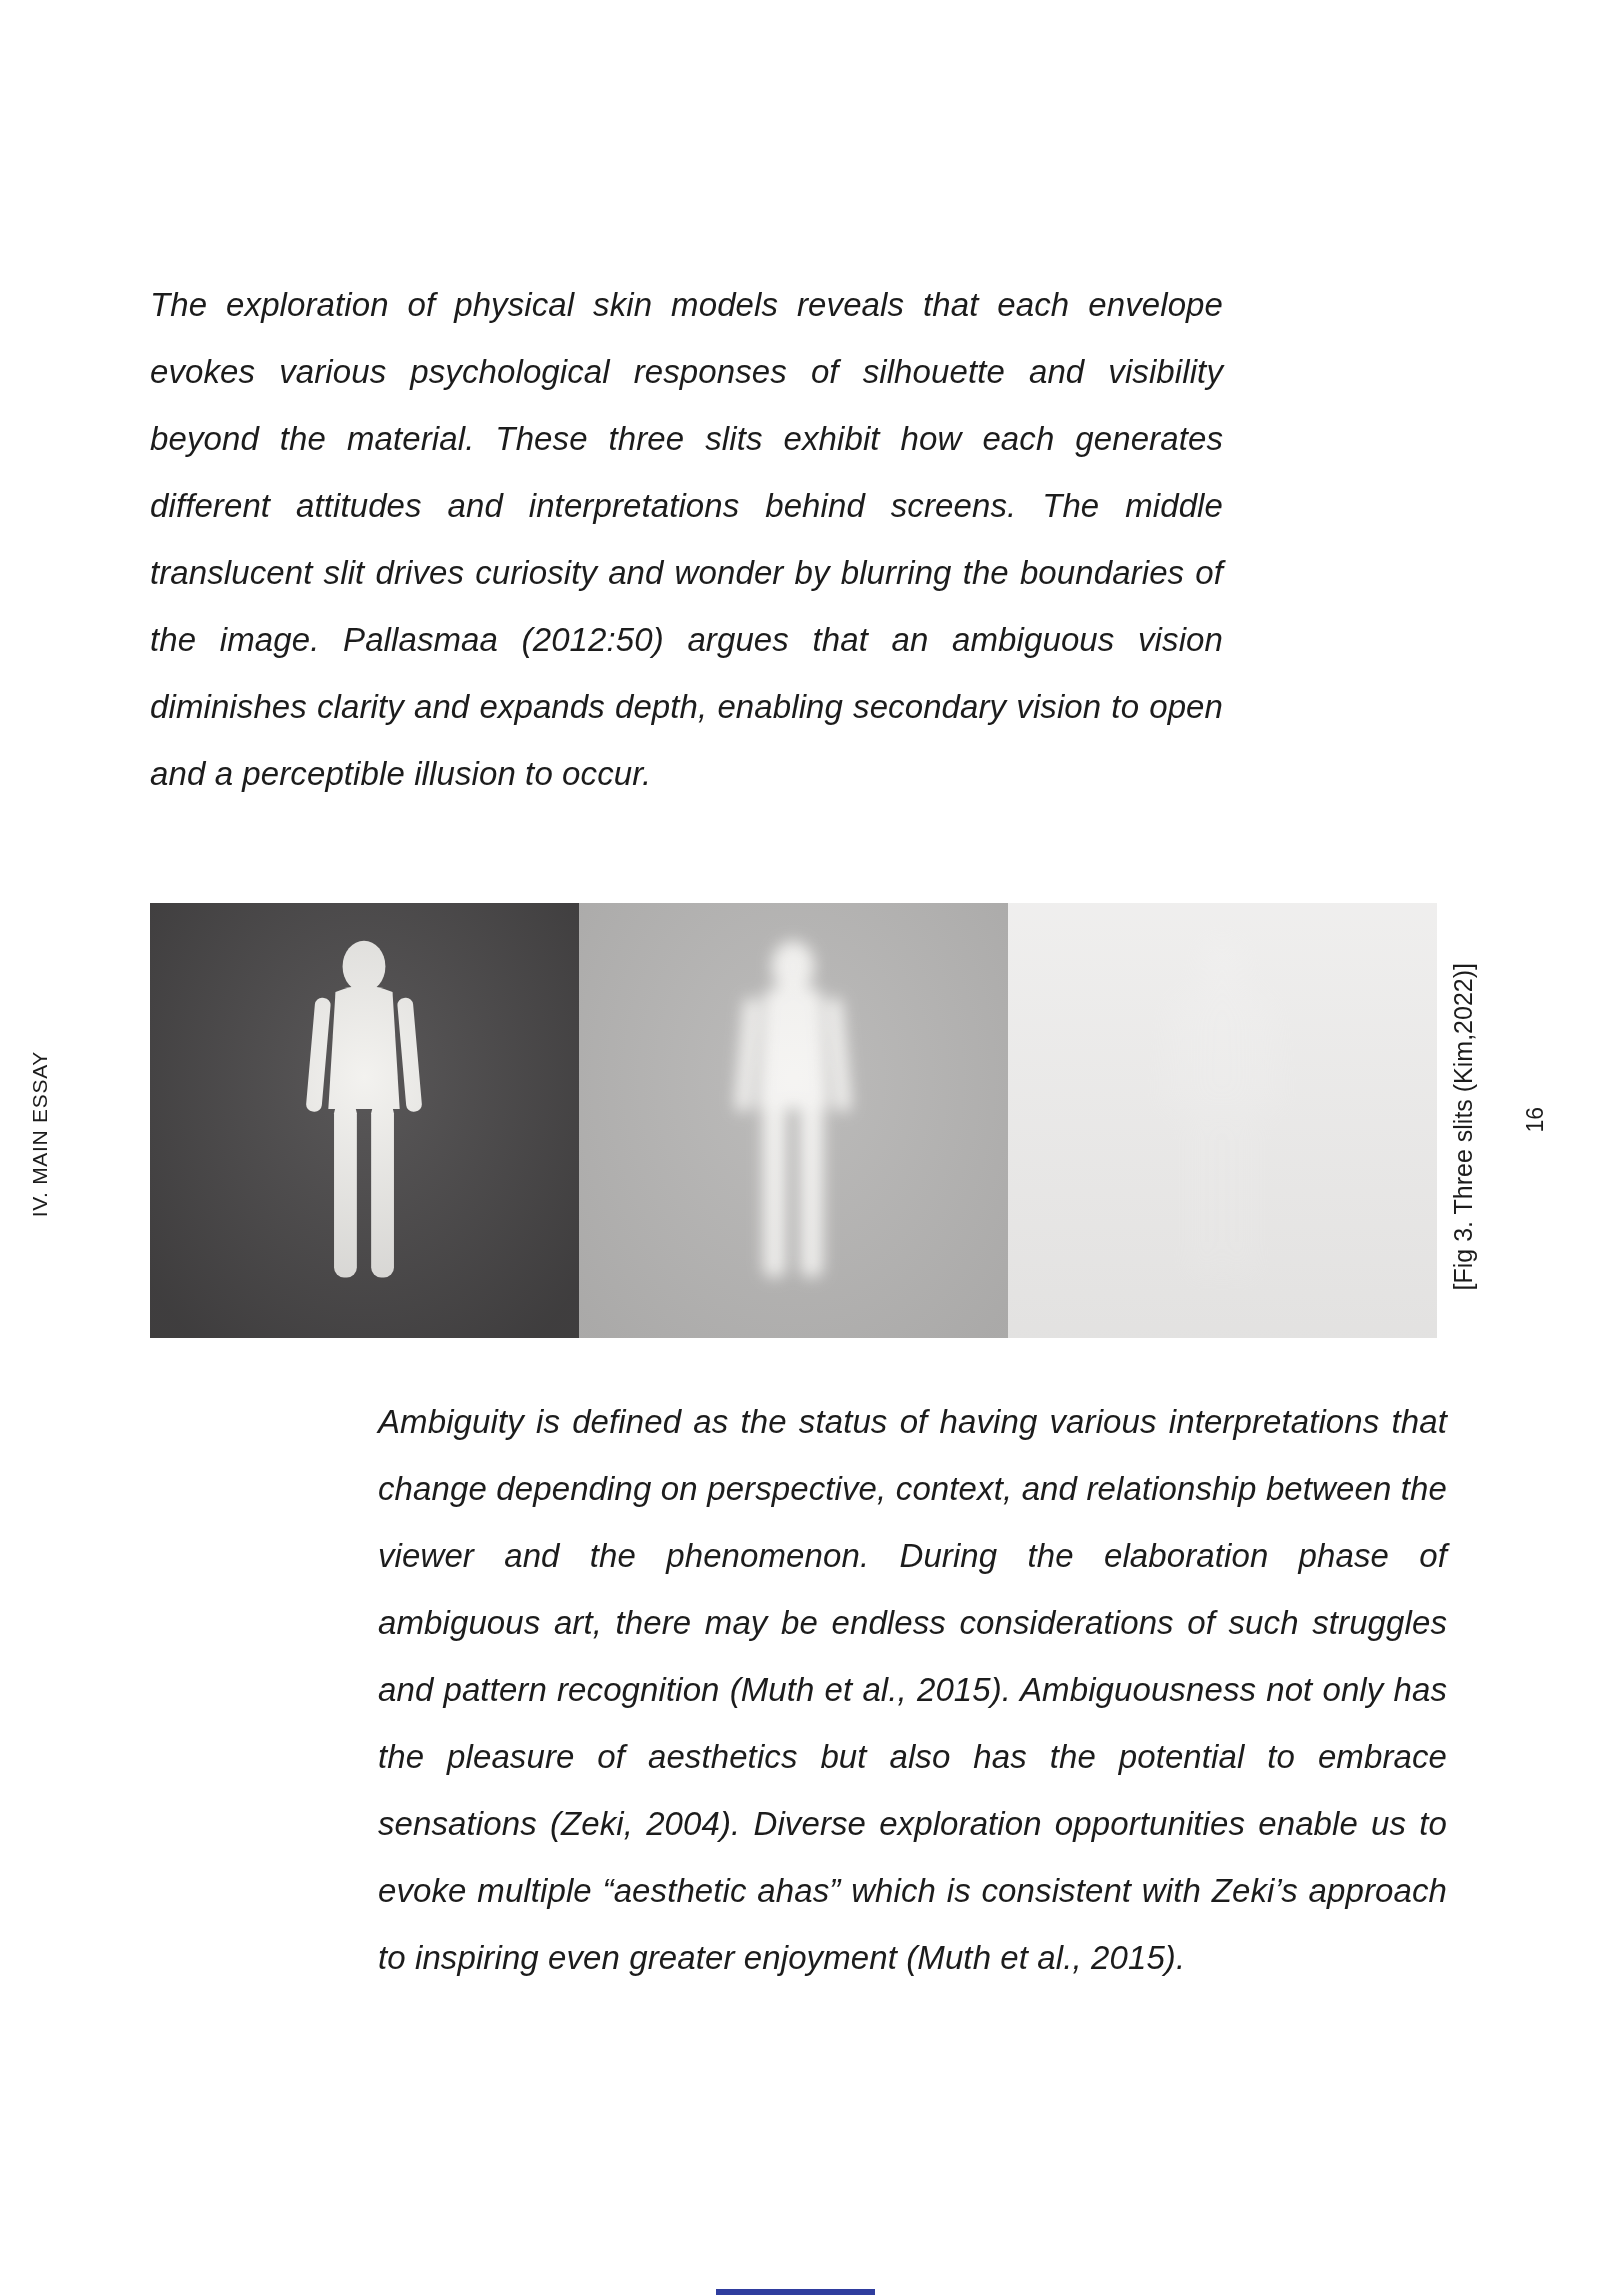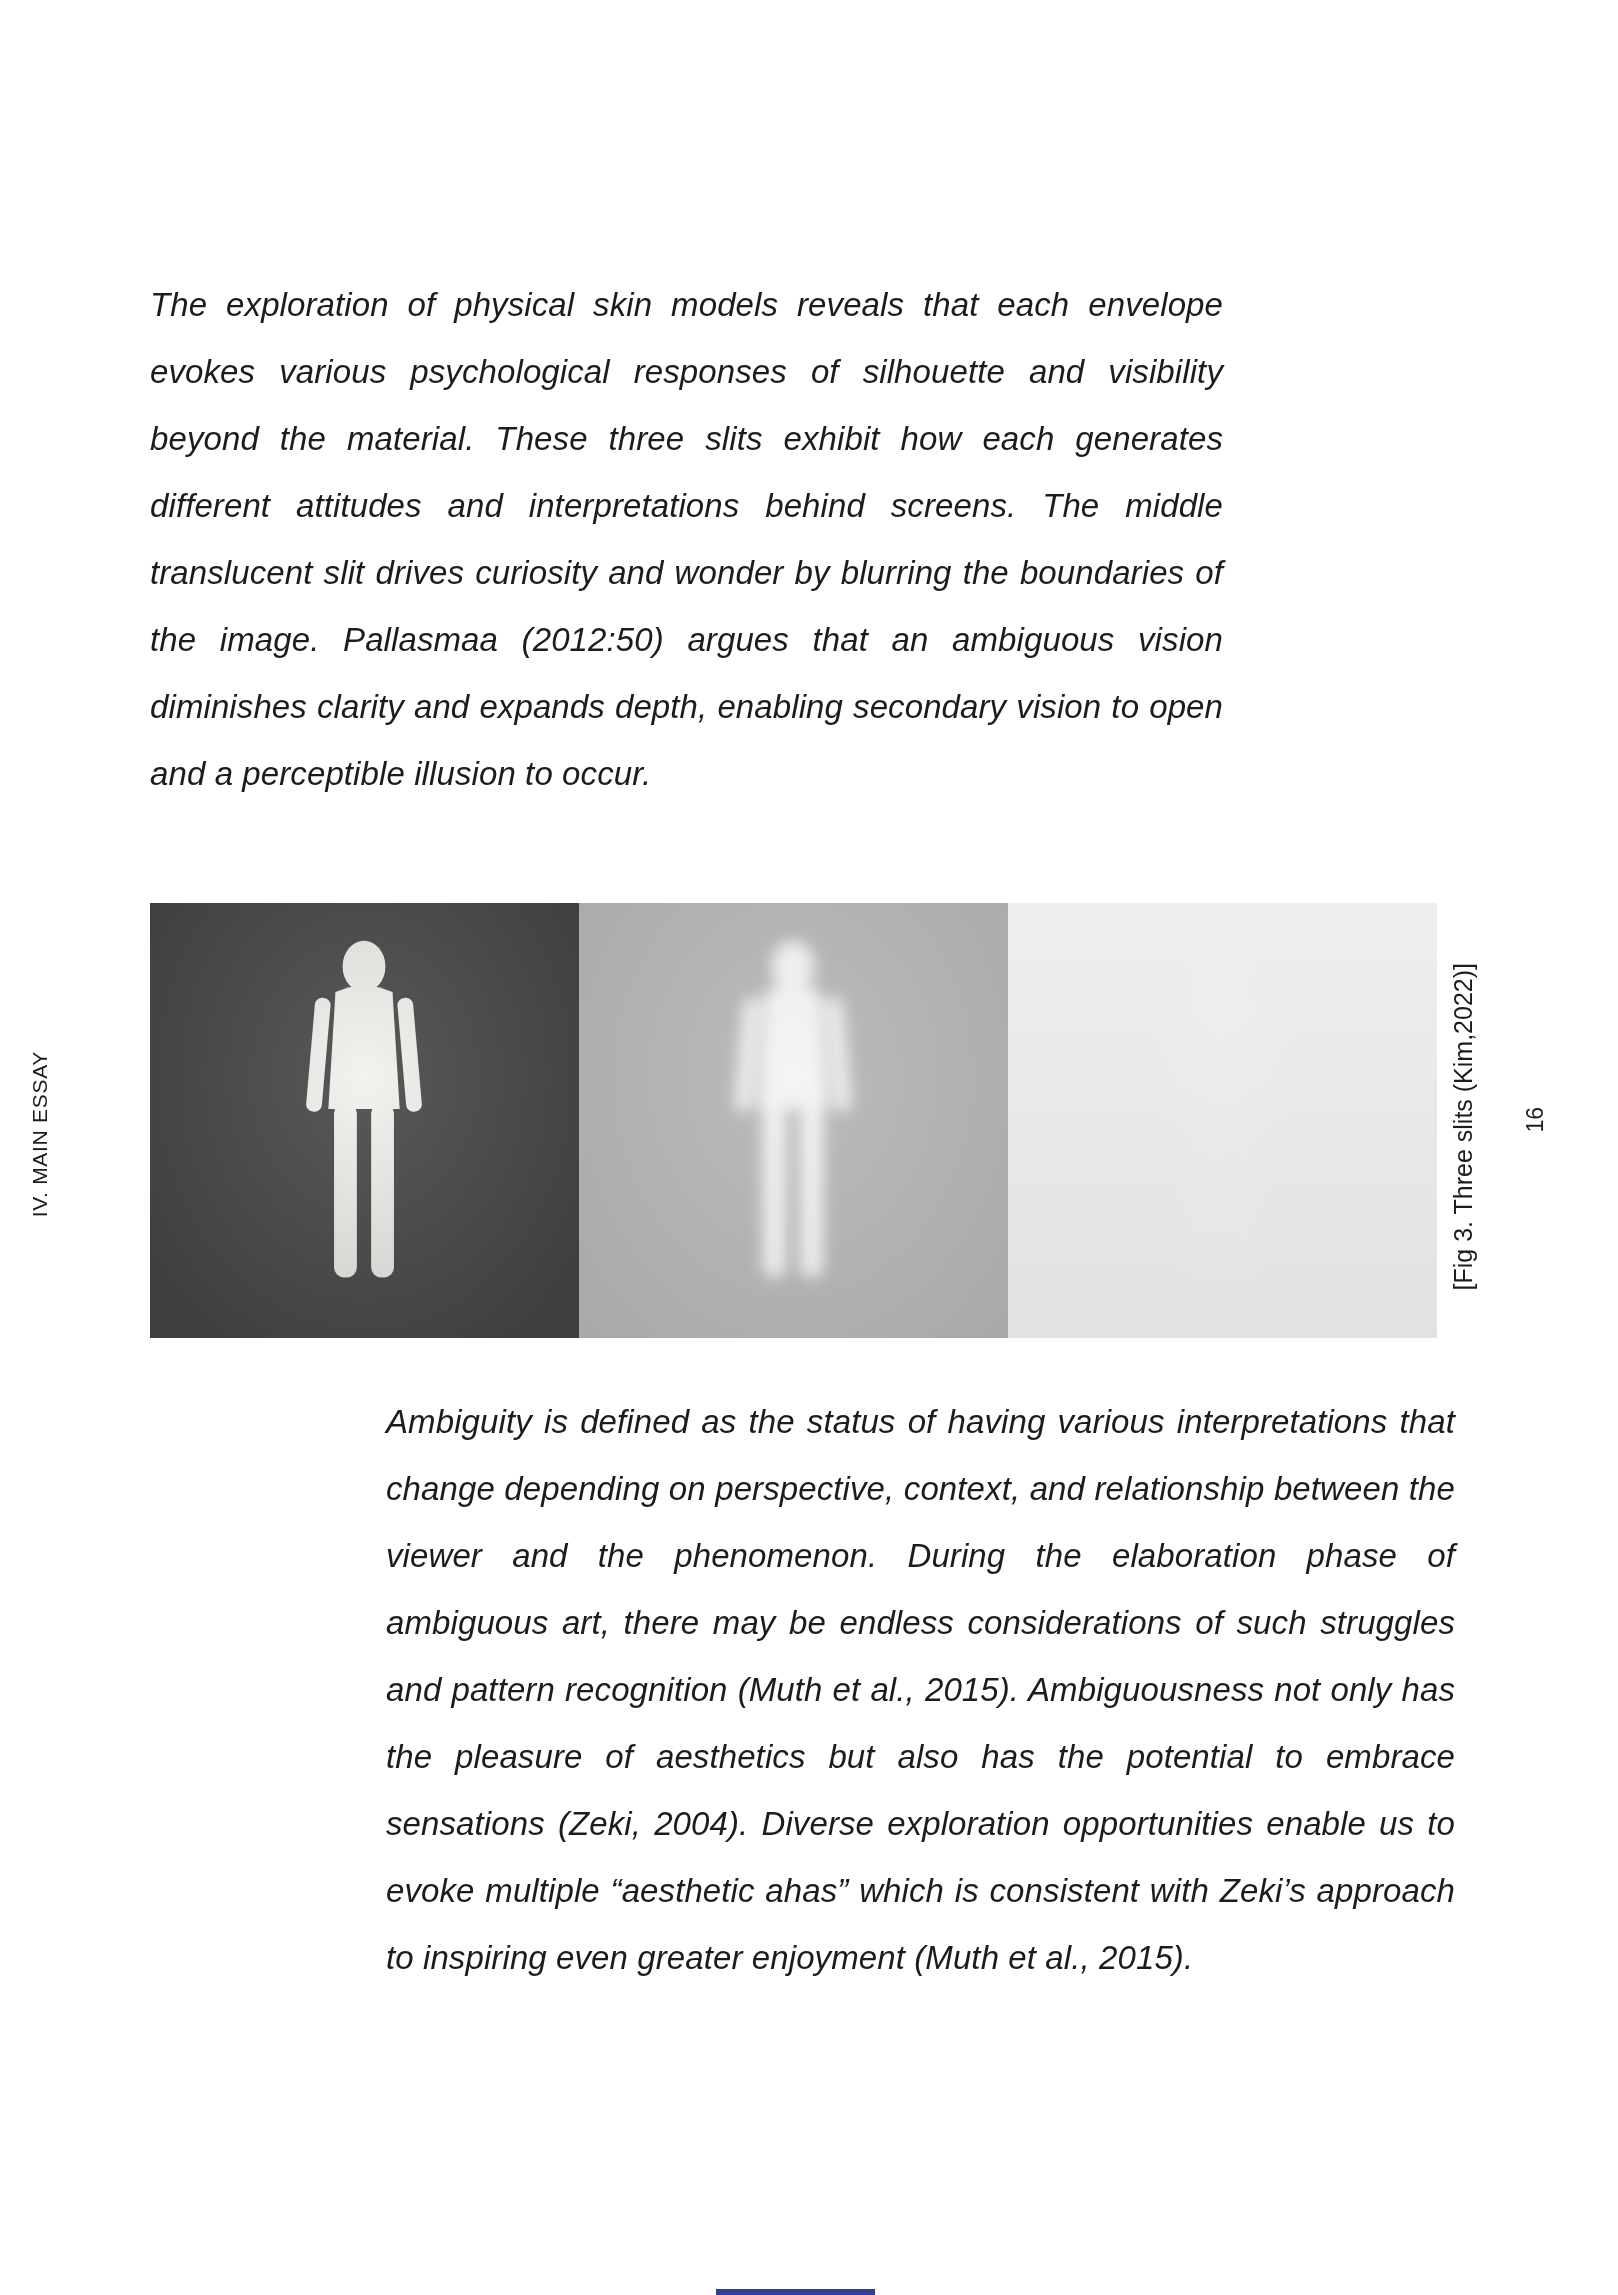--- a/index.html
+++ b/index.html
@@ -25,21 +25,21 @@
     color: #1c1c1c;
     letter-spacing: 0.1px;
     font-style: italic;
   }
   #paragraph-1 {
     left: 150px;
     top: 271px;
     width: 1073px;
   }
   #paragraph-2 {
-    left: 386px;
+    left: 378px;
     top: 1388px;
     width: 1069px;
   }
 
   
   .vertical-wrap {
     position: absolute;
     display: flex;
     align-items: center;
     justify-content: center;

